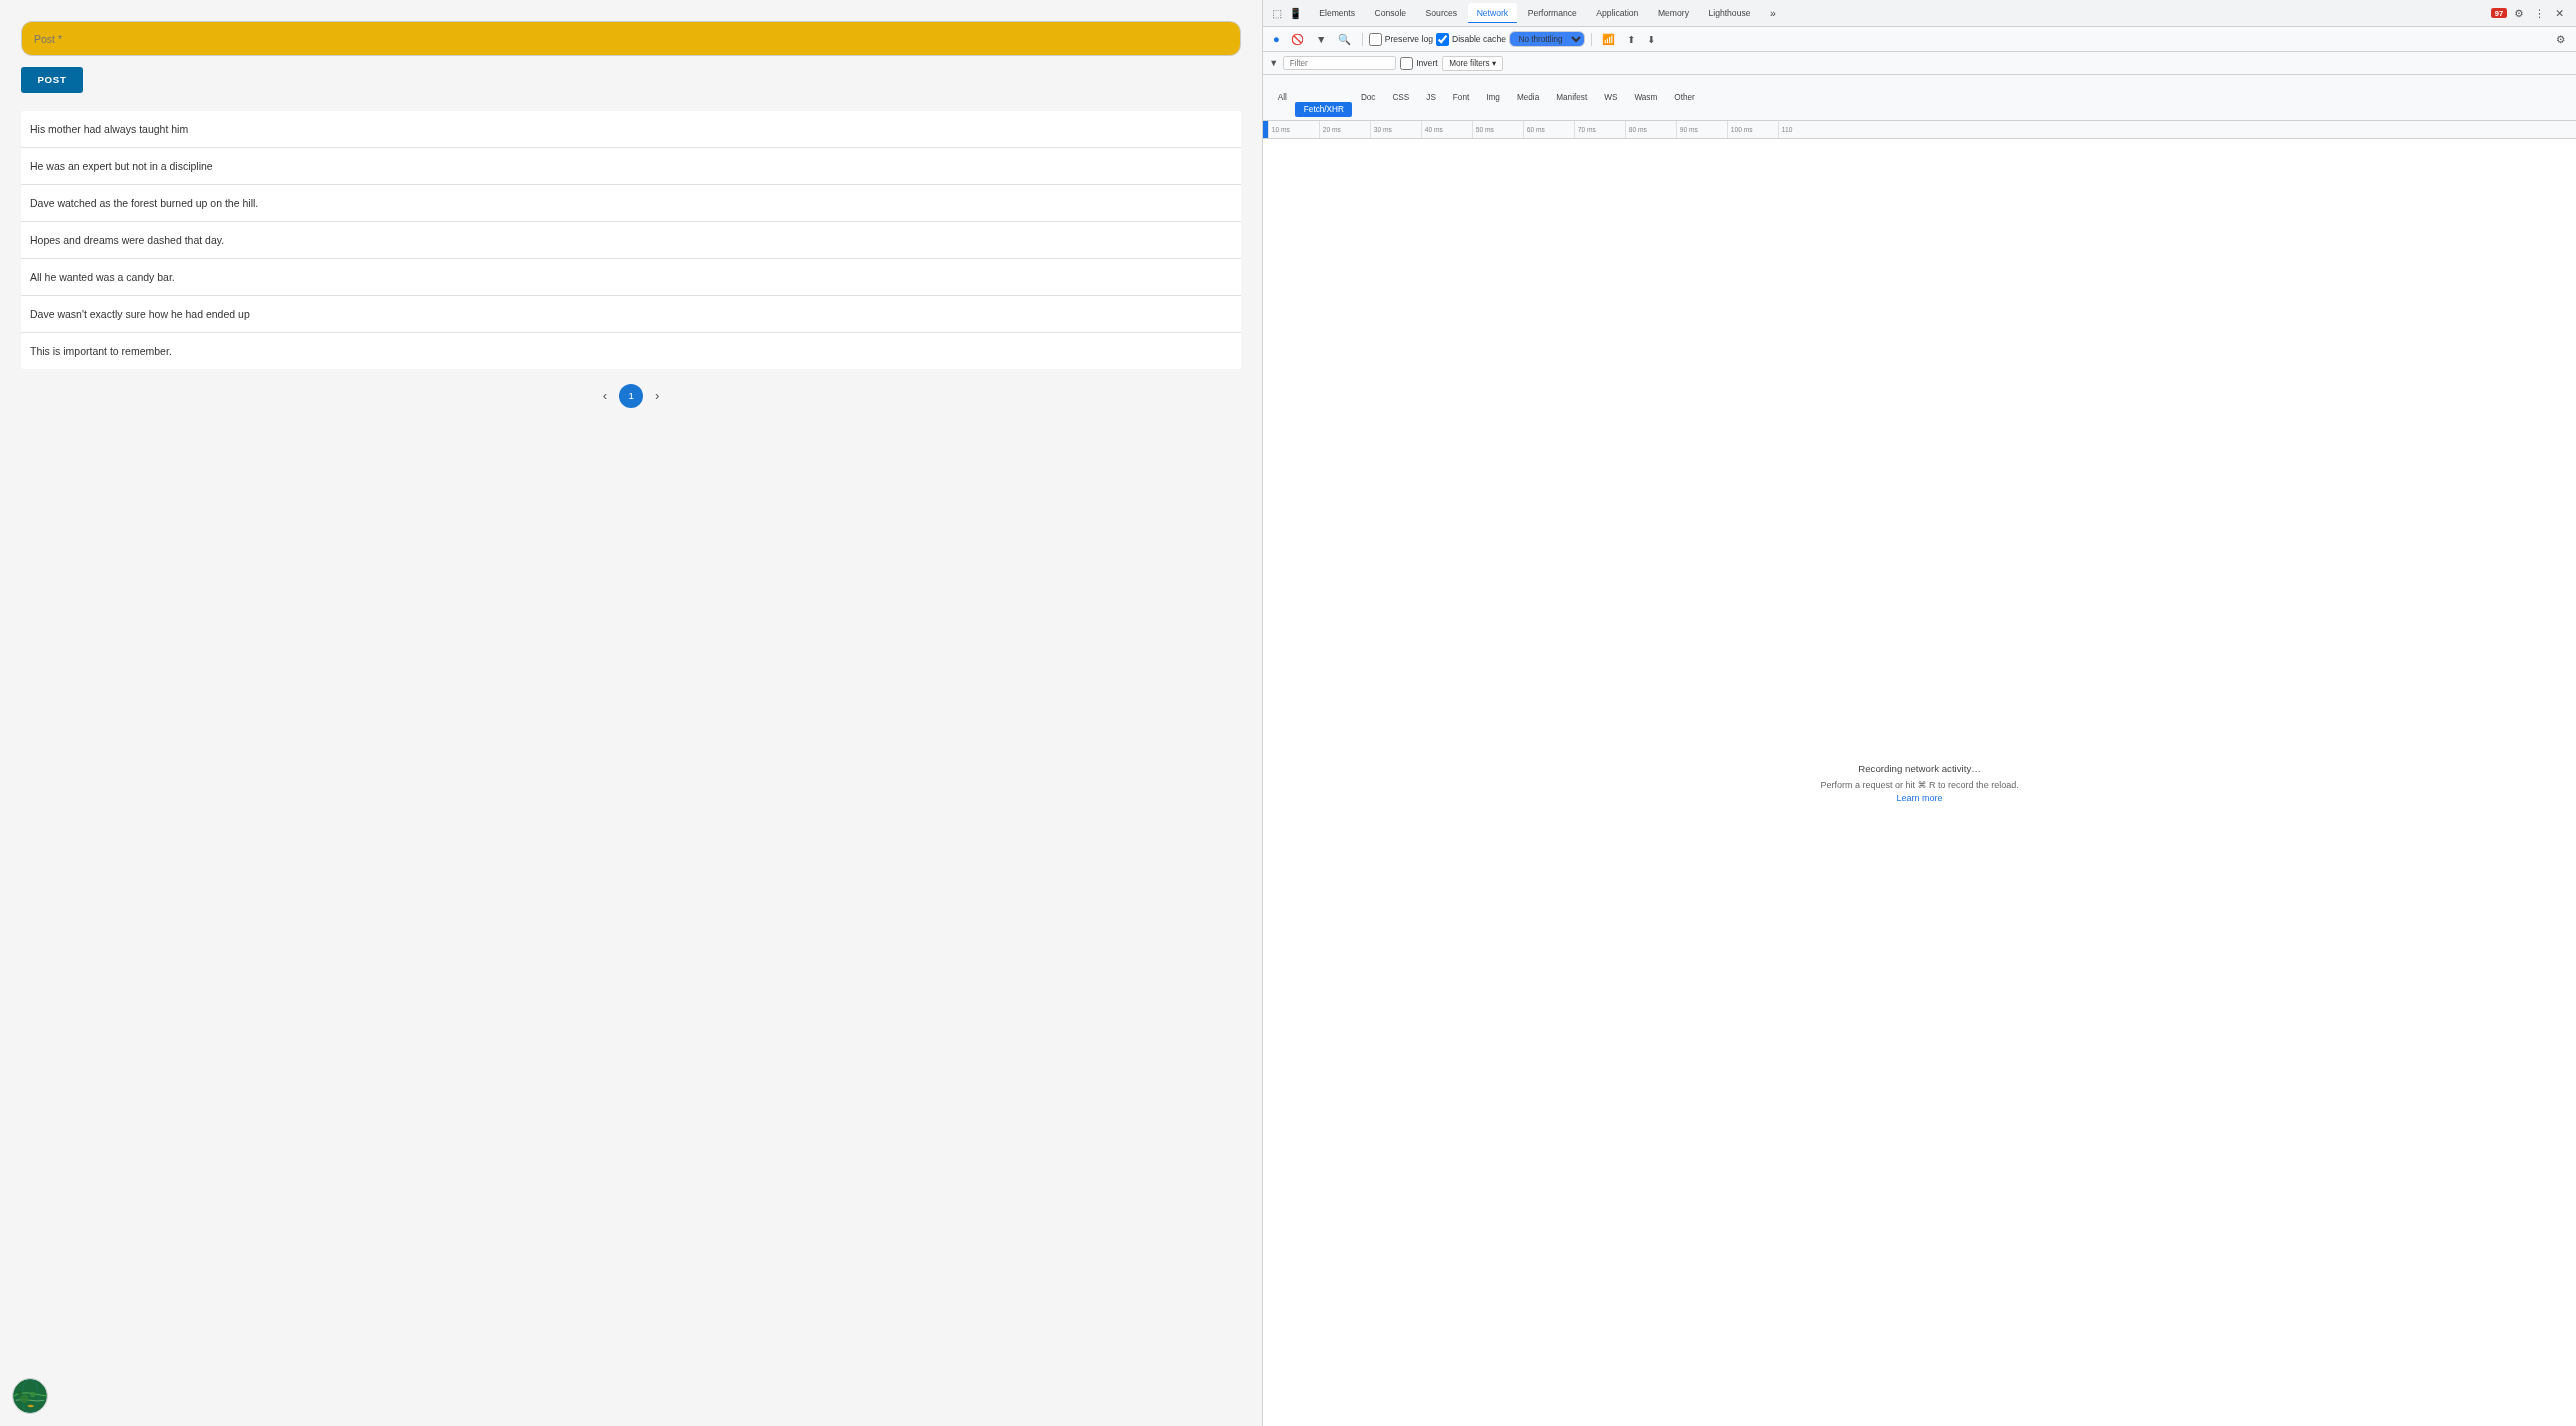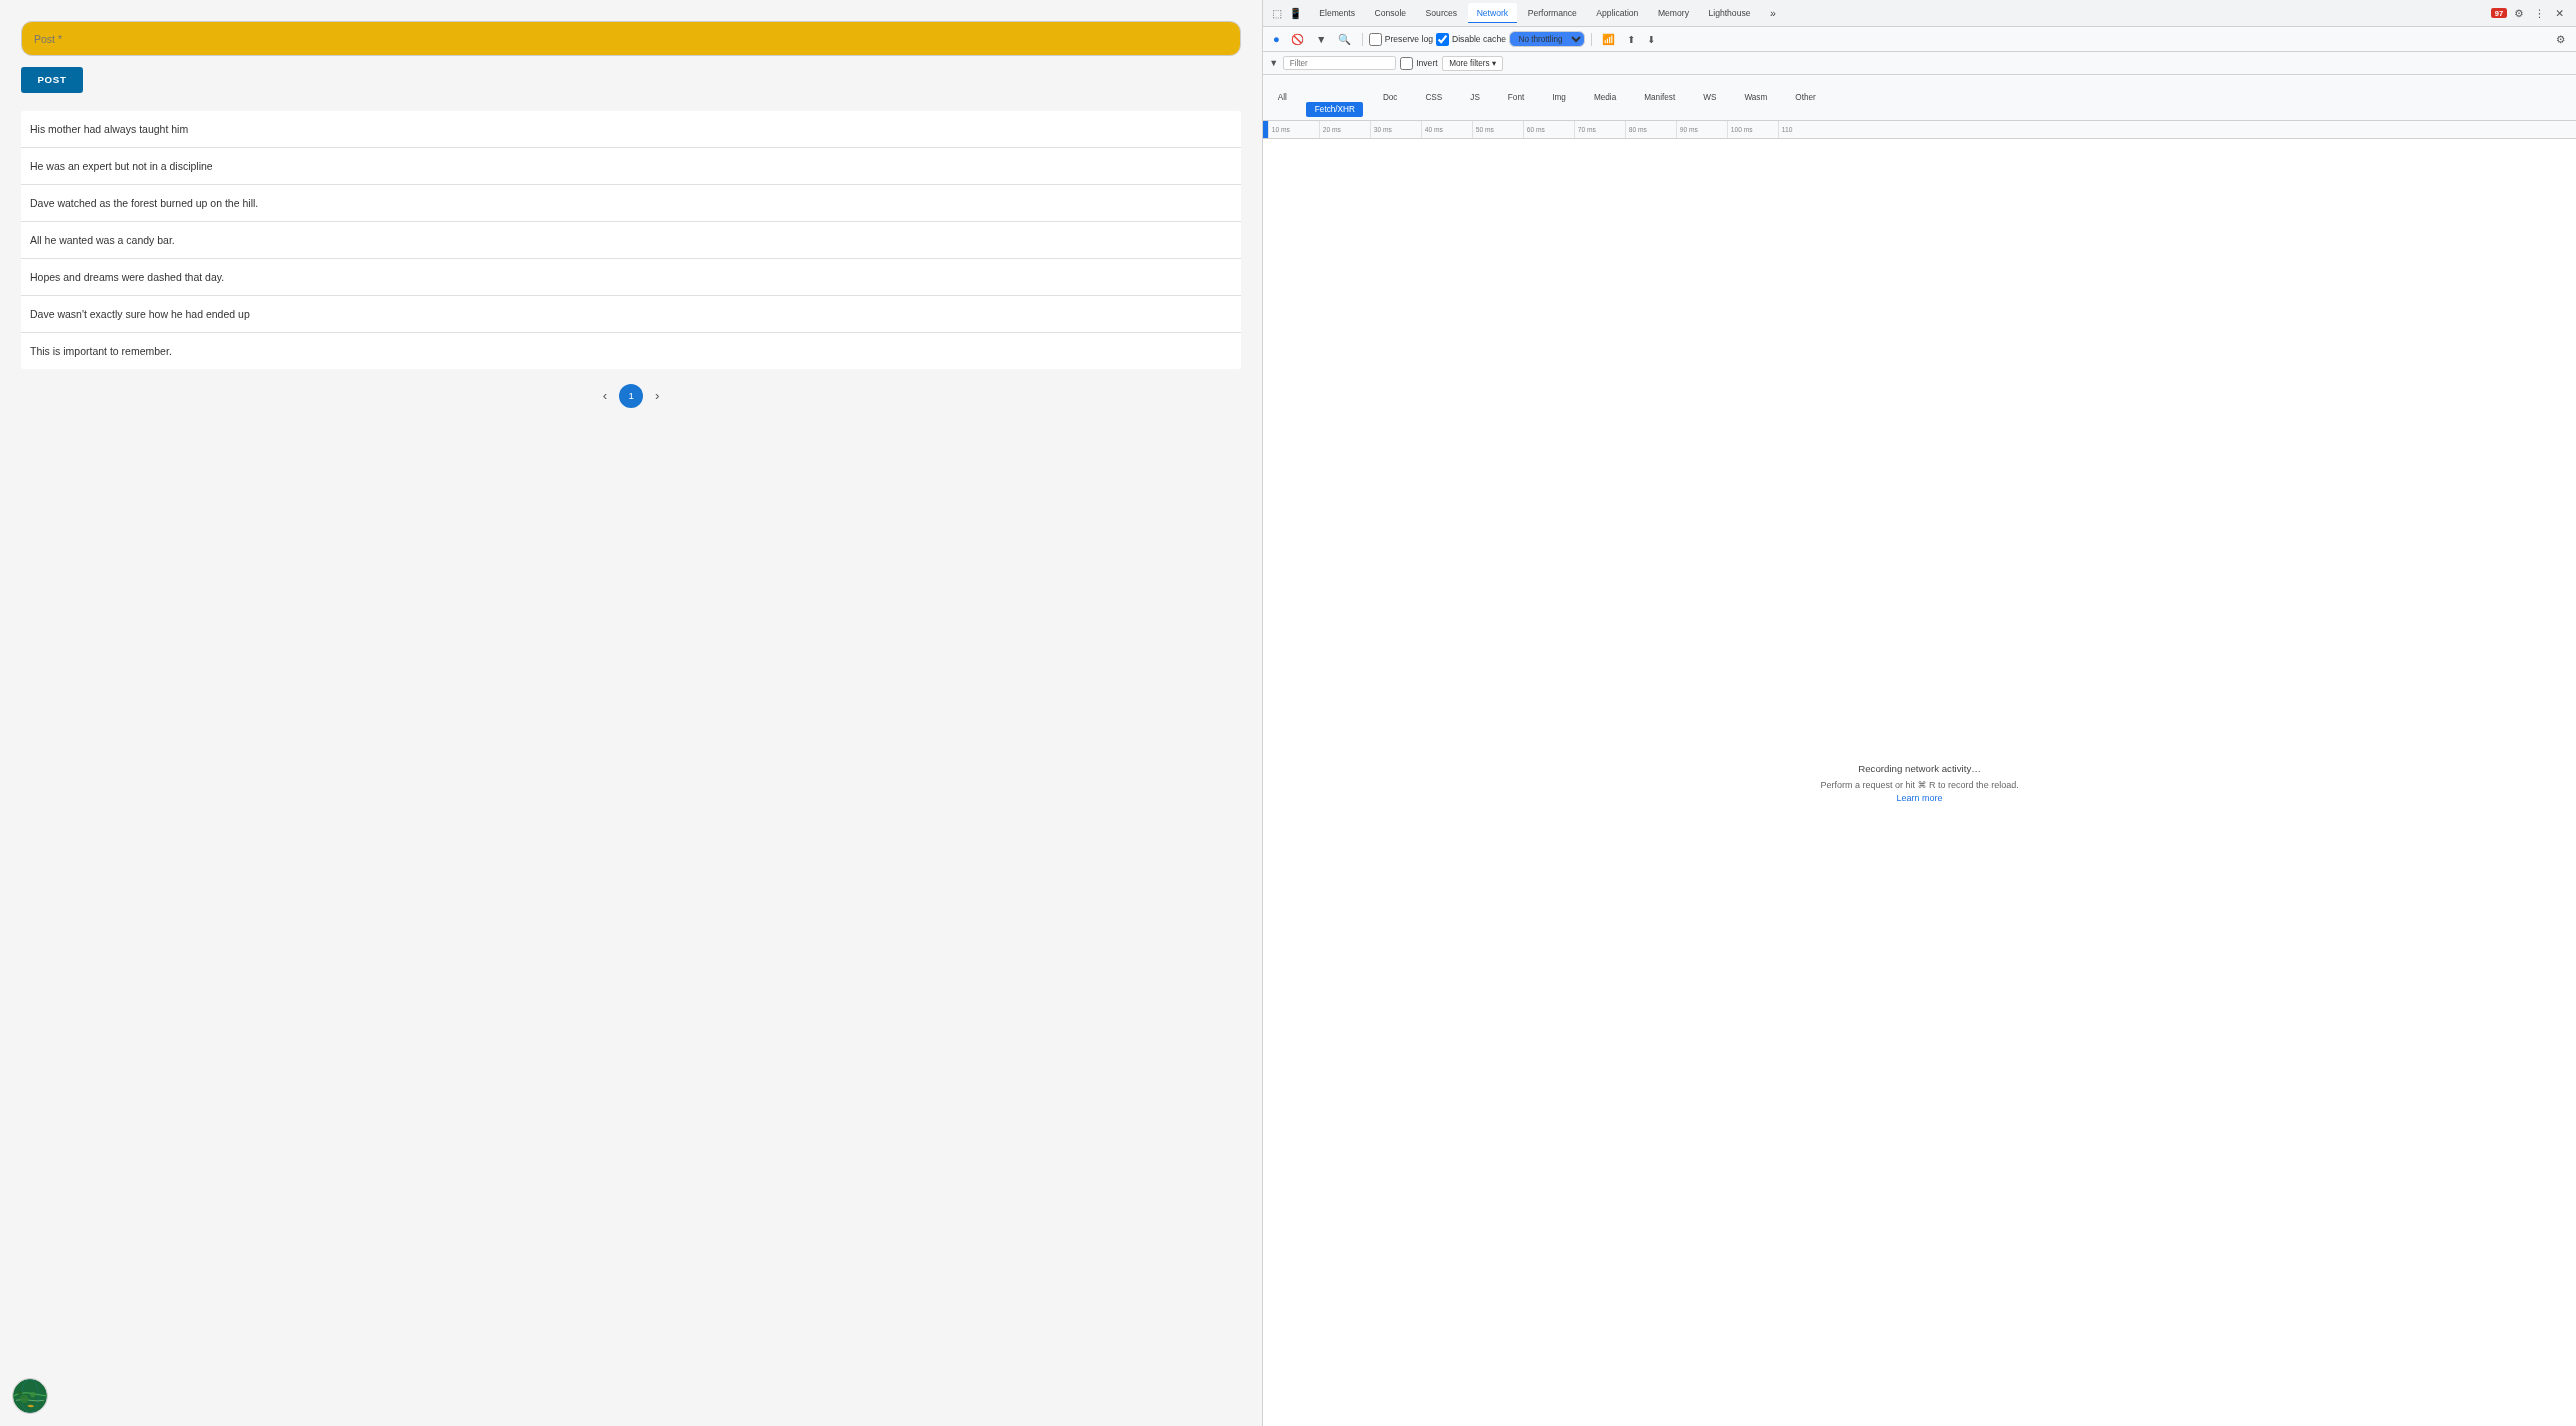--- a/index.html
+++ b/index.html
@@ -323,21 +323,21 @@
       color: #333;
       display: flex;
       align-items: center;
       gap: 3px;
     }
 
     
     .devtools-type-tabs {
       display: flex;
       align-items: center;
-      gap: 11px;
+      gap: 0;
       padding: 3px 6px;
       border-bottom: 0.7px solid #d0d0d0;
       background: #f8f9fa;
       overflow-x: auto;
     }
     .type-tab {
       padding: 2.2px 7.5px;
       font-size: 8.2px;
       color: #444;
       cursor: pointer;
@@ -421,22 +421,22 @@
 
     <div class="post-form">
       <input class="post-input" type="text" placeholder="Post *" style="">
       <button class="post-btn">POST</button>
     </div>
 
     <div class="posts-list">
     <div class="post-item">His mother had always taught him</div>
         <div class="post-item">He was an expert but not in a discipline</div>
         <div class="post-item">Dave watched as the forest burned up on the hill.</div>
+        <div class="post-item">Hopes and dreams were dashed that day.</div>
         <div class="post-item">All he wanted was a candy bar.</div>
-        <div class="post-item">Hopes and dreams were dashed that day.</div>
         <div class="post-item">Dave wasn't exactly sure how he had ended up</div>
         <div class="post-item">This is important to remember.</div>
       </div>
 
     <div class="pagination">
       <button class="page-btn">‹</button>
       <div class="page-number">1</div>
       <button class="page-btn">›</button>
     </div>
   </div>

